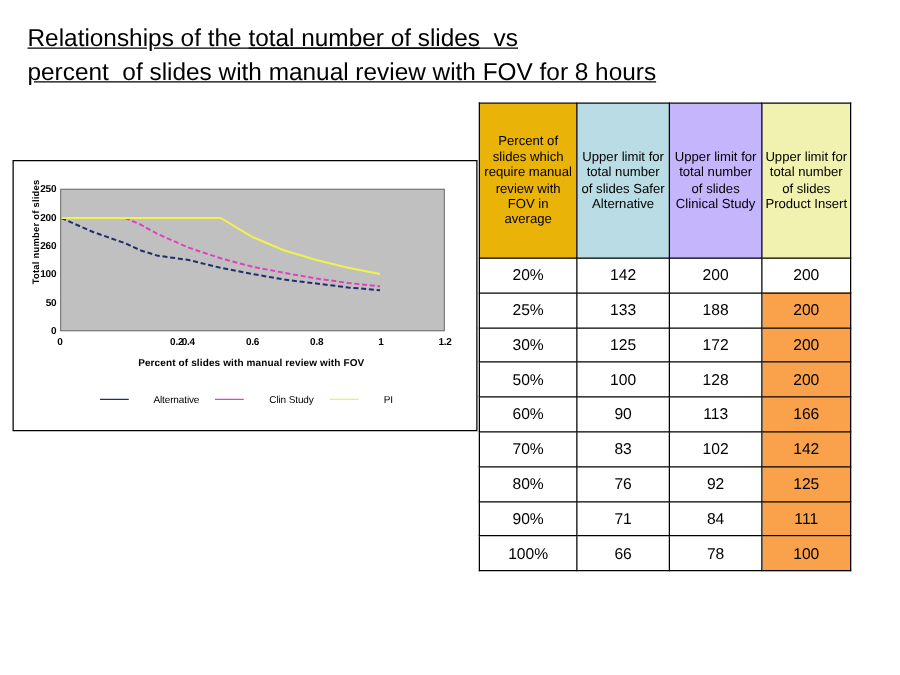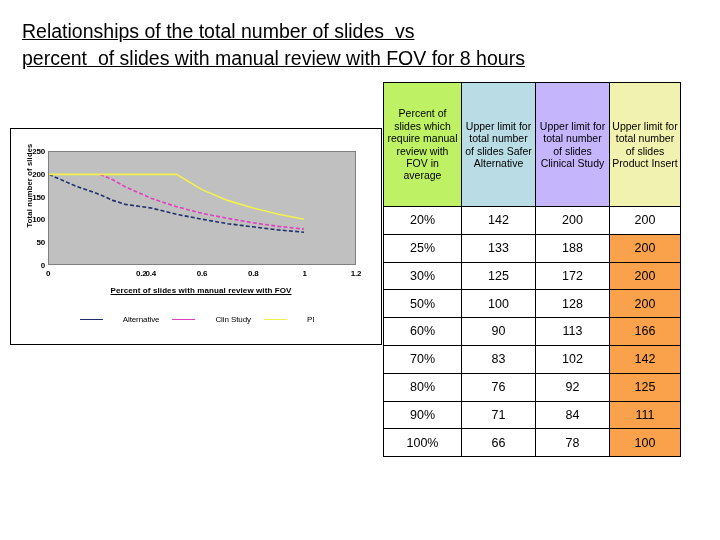--- a/index.html
+++ b/index.html
@@ -114,21 +114,20 @@
 
   #chart-xaxis-title {
     position: absolute;
     left: 20px;
     top: 157px;
     width: 340px;
     text-align: center;
     font-size: 8px;
     font-weight: bold;
     letter-spacing: 0.1px;
-    text-decoration: underline;
   }
 
   #chart-legend {
     position: absolute;
     left: 0px;
     top: 186px;
     width: 372px;
     display: flex;
     justify-content: center;
     align-items: center;
@@ -191,21 +190,21 @@
 <span>percent  of slides with manual review with FOV for 8 hours</span></div>
 
 <div id="chart-figure">
 
   <div id="chart-yaxis-title">Total number of slides</div>
 
   <div id="y-ticks">
       <div class="y-tick" style="top: 114px;">0</div>
       <div class="y-tick" style="top: 91.2px;">50</div>
       <div class="y-tick" style="top: 68.4px;">100</div>
-      <div class="y-tick" style="top: 45.6px;">150</div>
+      <div class="y-tick" style="top: 45.6px;">260</div>
       <div class="y-tick" style="top: 22.8px;">200</div>
       <div class="y-tick" style="top: 0px;">250</div>
     </div>
 
   <div id="plot-area">
     <svg id="plot-svg" viewBox="0 0 308 114" preserveAspectRatio="none">
         <polyline points="0.00,22.80 25.67,34.20 51.33,43.32 64.17,49.25 77.00,53.35 102.67,57.00 128.33,63.38 154.00,68.40 179.67,72.96 205.33,76.15 231.00,79.34 256.67,81.62" fill="none" stroke="#1f2f6b" stroke-width="1.6" vector-effect="non-scaling-stroke" stroke-dasharray="4 2.2"></polyline>
         <polyline points="51.33,22.80 64.17,28.27 77.00,35.57 102.67,46.97 128.33,55.63 154.00,62.47 179.67,67.49 205.33,72.05 231.00,75.70 256.67,78.43" fill="none" stroke="#e040c0" stroke-width="1.6" vector-effect="non-scaling-stroke" stroke-dasharray="4 2.2"></polyline>
         <polyline points="0.00,22.80 51.33,22.80 77.00,22.80 102.67,22.80 128.33,22.80 154.00,38.30 179.67,49.25 205.33,57.00 231.00,63.38 256.67,68.40" fill="none" stroke="#f2f24d" stroke-width="1.6" vector-effect="non-scaling-stroke"></polyline>
       </svg>
@@ -241,21 +240,21 @@
 
 <table id="data-table">
   <colgroup>
     <col class="c0">
       <col class="c1">
       <col class="c2">
       <col class="c3">
   </colgroup>
   <thead>
     <tr>
-      <th style="background: #bef264;">Percent of slides which require manual review with FOV in average</th>
+      <th style="background: #eab308;">Percent of slides which require manual review with FOV in average</th>
       <th style="background: rgb(185, 220, 229);">Upper limit for total number of slides Safer Alternative</th>
       <th style="background: #c4b5fd;">Upper limit for total number of slides Clinical Study</th>
       <th style="background: rgb(242, 242, 176);">Upper limit for total number of slides Product Insert</th>
     </tr>
   </thead>
   <tbody id="table-body">
       <tr>
         <td>20%</td>
         <td>142</td>
         <td>200</td>

